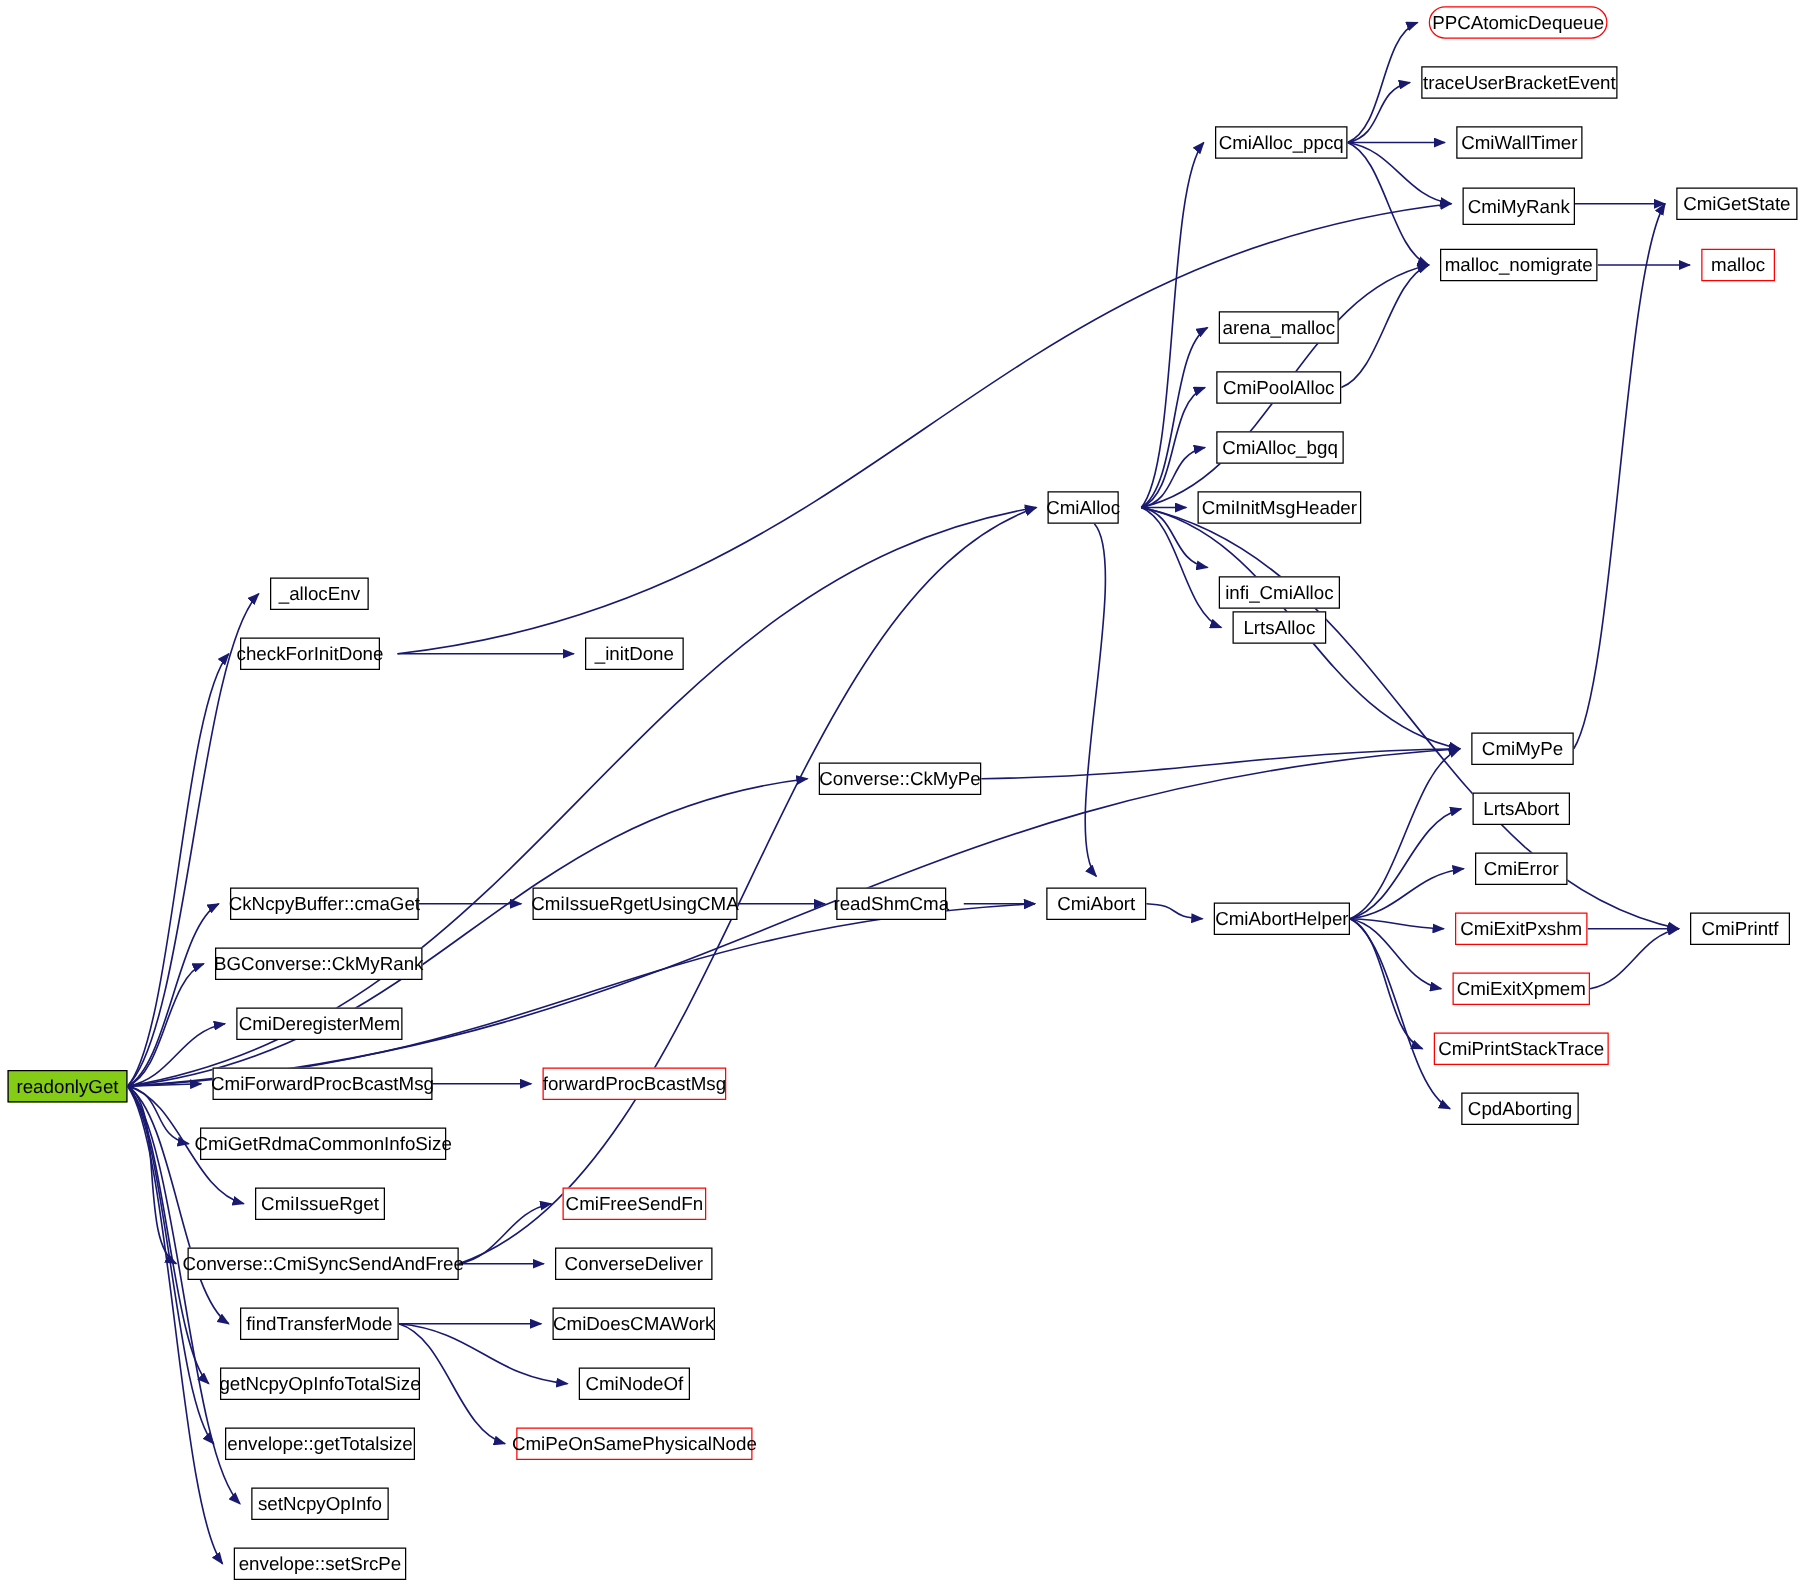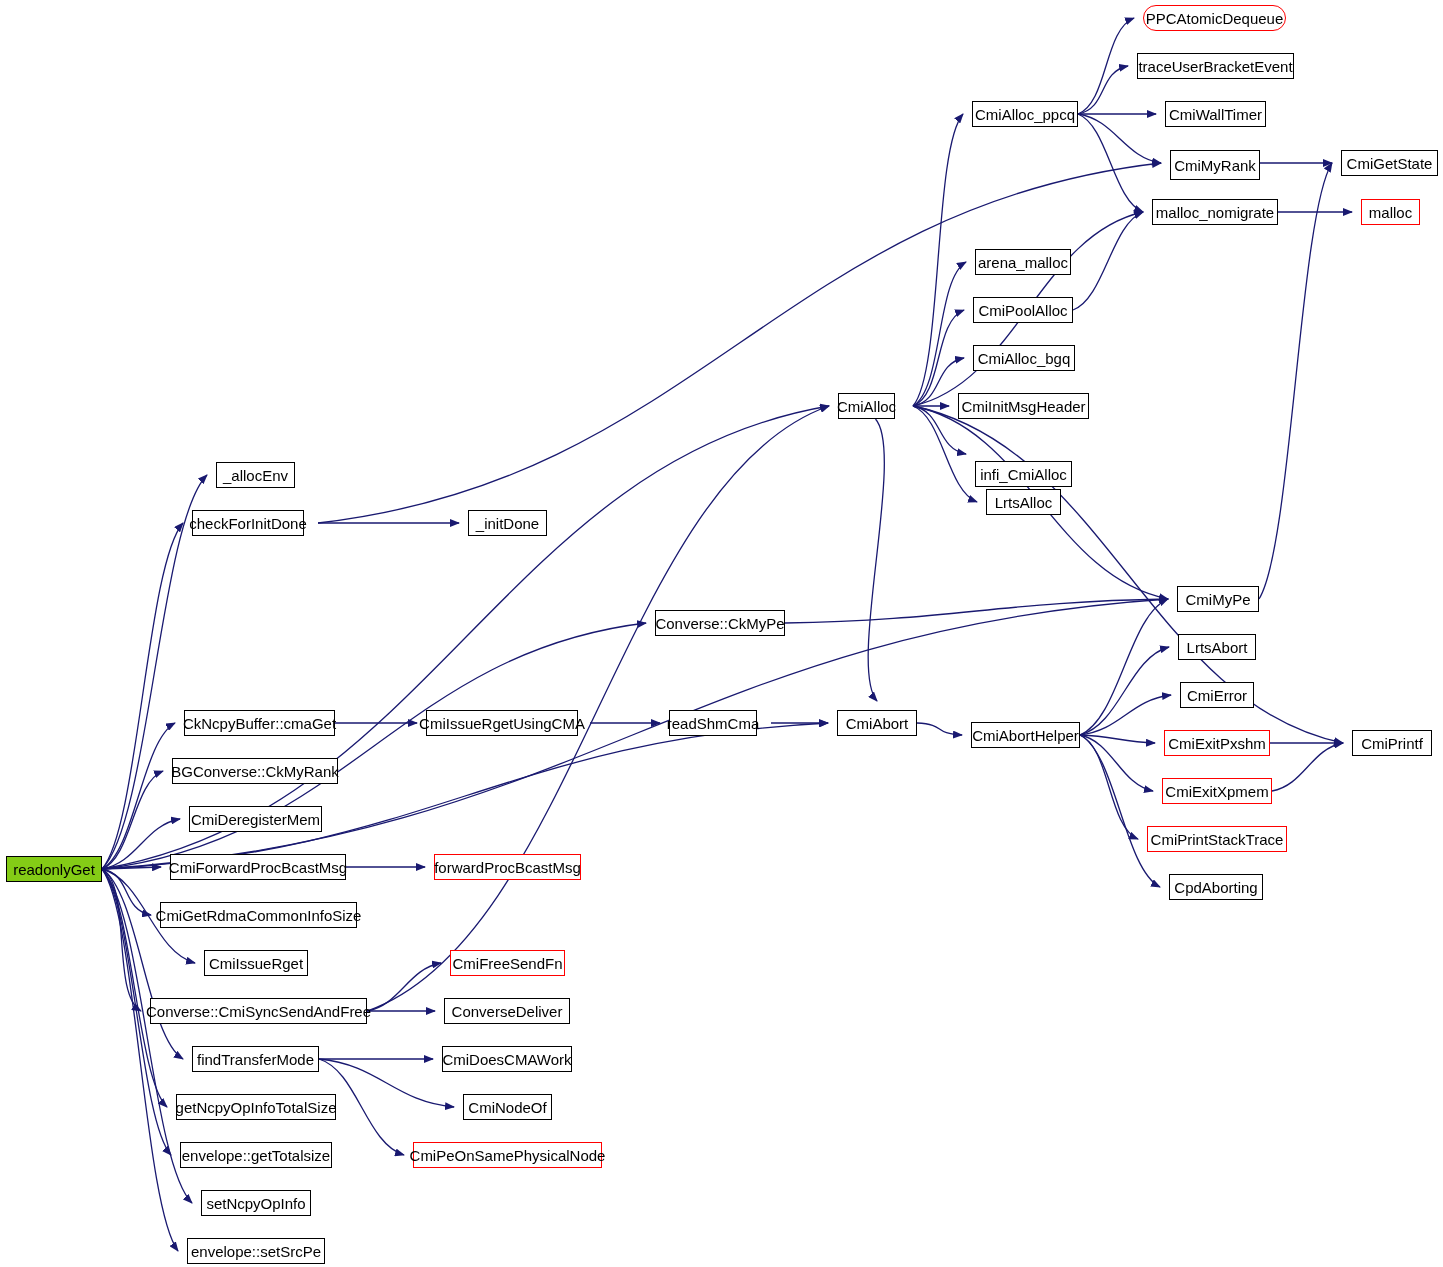--- a/index.html
+++ b/index.html
@@ -124,21 +124,21 @@
       </div>
       <div class="node" style="left: 192px; top: 510px; width: 112px; height: 26px;">
         <span>checkForInitDone</span>
       </div>
       <div class="node" style="left: 468px; top: 510px; width: 79px; height: 26px;">
         <span>_initDone</span>
       </div>
       <div class="node" style="left: 184px; top: 710px; width: 151px; height: 26px;">
         <span>CkNcpyBuffer::cmaGet</span>
       </div>
-      <div class="node" style="left: 426px; top: 710px; width: 152px; height: 26px;">
+      <div class="node" style="left: 426px; top: 710px; width: 164px; height: 26px;">
         <span>CmiIssueRgetUsingCMA</span>
       </div>
       <div class="node" style="left: 669px; top: 710px; width: 88px; height: 26px;">
         <span>readShmCma</span>
       </div>
       <div class="node" style="left: 837px; top: 710px; width: 80px; height: 26px;">
         <span>CmiAbort</span>
       </div>
       <div class="node" style="left: 971px; top: 722px; width: 109px; height: 26px;">
         <span>CmiAbortHelper</span>

